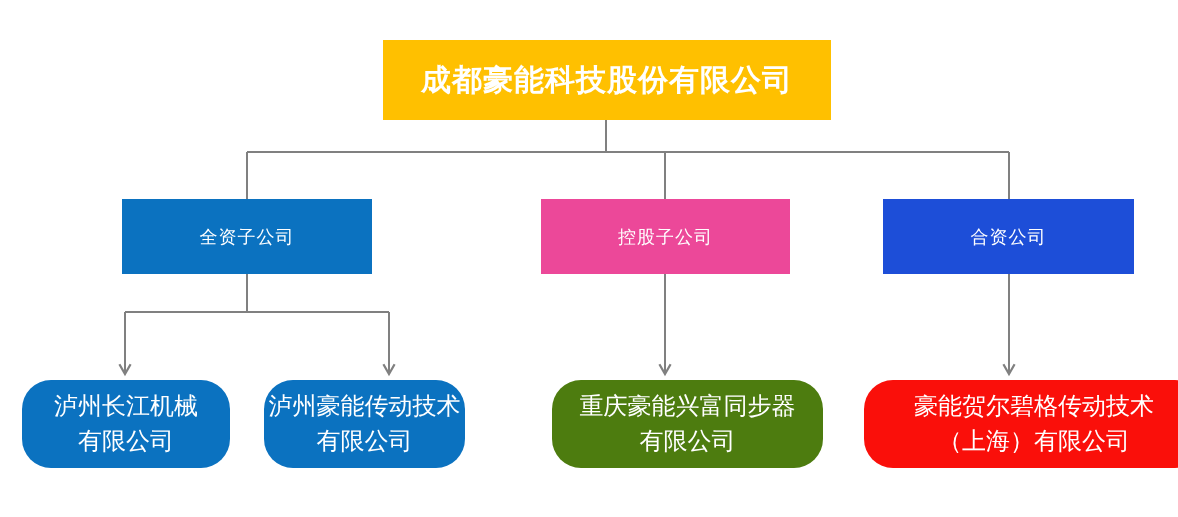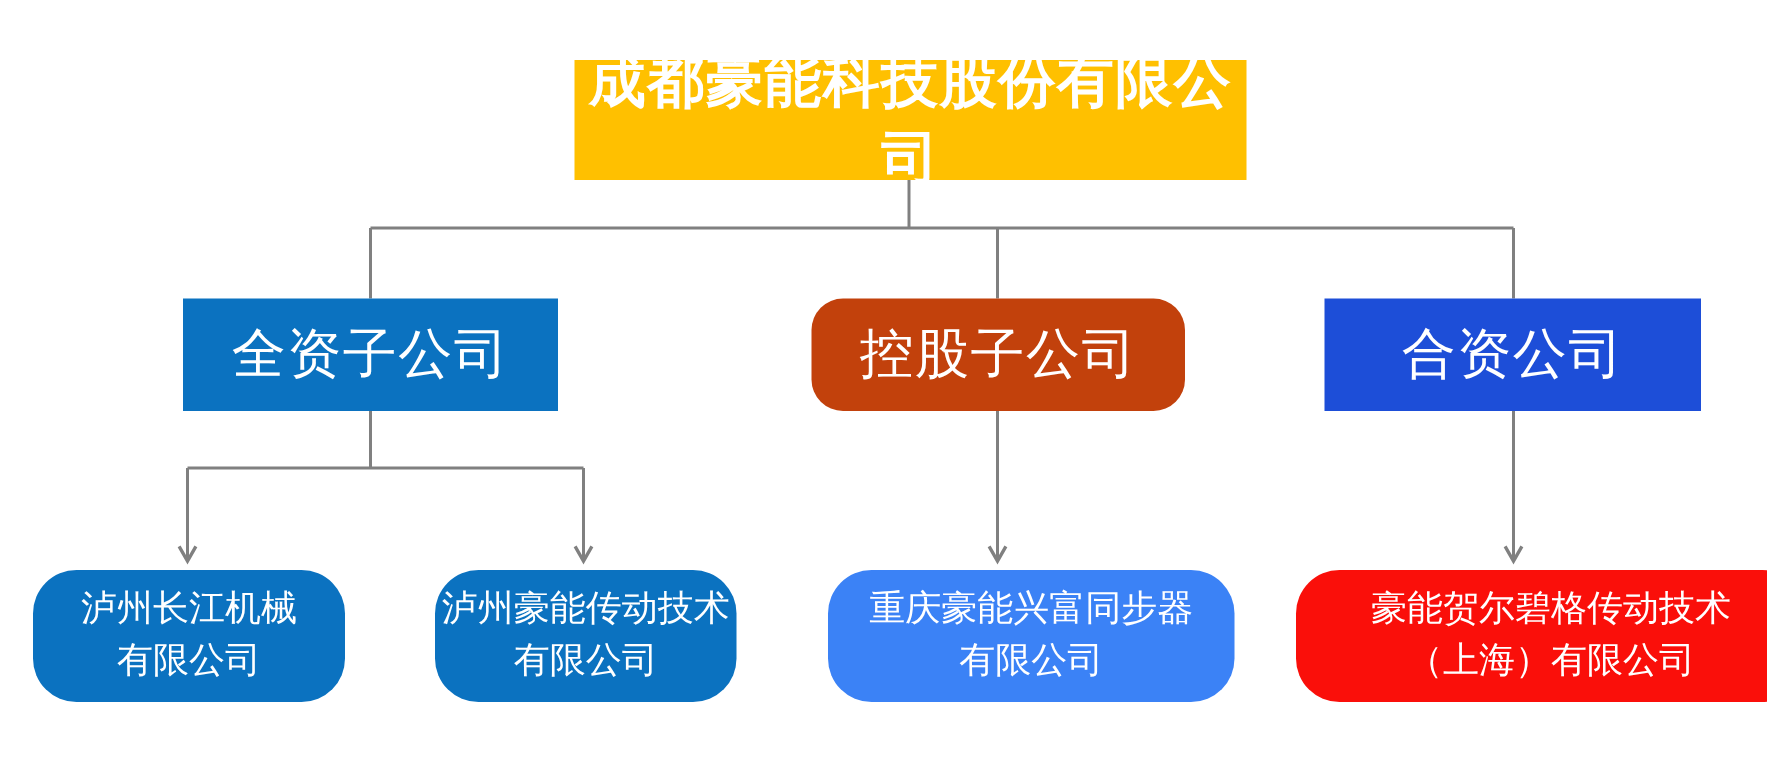--- a/index.html
+++ b/index.html
@@ -33,42 +33,42 @@
     text-align: center;
     color: #ffffff;
     white-space: pre-line;
     box-sizing: border-box;
   }
   .root-node {
     left: 383px;
     top: 40px;
     width: 448px;
     height: 80px;
-    font-size: 38px;
+    font-size: 30px;
     font-weight: bold;
     letter-spacing: 1px;
   }
   .branch-node {
     top: 199px;
     height: 75px;
-    font-size: 36px;
+    font-size: 18px;
     letter-spacing: 1px;
   }
   .branch-0 { left: 122px; width: 250px; }
   .branch-1 { left: 541px; width: 249px; }
   .branch-2 { left: 883px; width: 251px; }
   .leaf-node {
     top: 380px;
     height: 88px;
     border-radius: 29px;
     font-size: 24px;
     line-height: 1.45;
   }
   .leaf-0 { left: 22px;  width: 208px; }
-  .leaf-1 { left: 264px; width: 201px; margin-left: 26px; }
+  .leaf-1 { left: 264px; width: 201px; }
   .leaf-2 { left: 552px; width: 271px; }
   .leaf-3 { left: 864px; width: 340px; }
 </style>
 </head>
 <body>
 
 <div class="canvas">
 
   <svg class="connector-layer" width="1178" height="517" viewBox="0 0 1178 517" xmlns="http://www.w3.org/2000/svg">
     <defs>
@@ -88,29 +88,29 @@
       <path d="M389 312 V374" marker-end="url(#arrow)"></path>
       <path d="M665 274 V374" marker-end="url(#arrow)"></path>
       <path d="M1009 274 V374" marker-end="url(#arrow)"></path>
     </g>
   </svg>
 
   <div class="node root-node" style="background: rgb(255, 192, 0);">成都豪能科技股份有限公司</div>
 
   <div class="node branch-node branch-0" style="background: rgb(11, 114, 192);">全资子公司</div>
 
-  <div class="node branch-node branch-1" style="background: #c2410c; border-radius: 21px;">控股子公司</div>
+  <div class="node branch-node branch-1" style="background: #ec4899;">控股子公司</div>
 
   <div class="node branch-node branch-2" style="background: #1d4ed8;">合资公司</div>
 
   <div class="node leaf-node leaf-0" style="background: rgb(11, 114, 192);">泸州长江机械
 有限公司</div>
 
   <div class="node leaf-node leaf-1" style="background: rgb(11, 114, 192);">泸州豪能传动技术
 有限公司</div>
 
-  <div class="node leaf-node leaf-2" style="background: #3b82f6; text-align: center;">重庆豪能兴富同步器
+  <div class="node leaf-node leaf-2" style="background: #4d7c0f; text-align: center;">重庆豪能兴富同步器
 有限公司</div>
 
   <div class="node leaf-node leaf-3" style="background: rgb(250, 15, 10);">豪能贺尔碧格传动技术
 （上海）有限公司</div>
 
 </div>
 
 </body></html>

